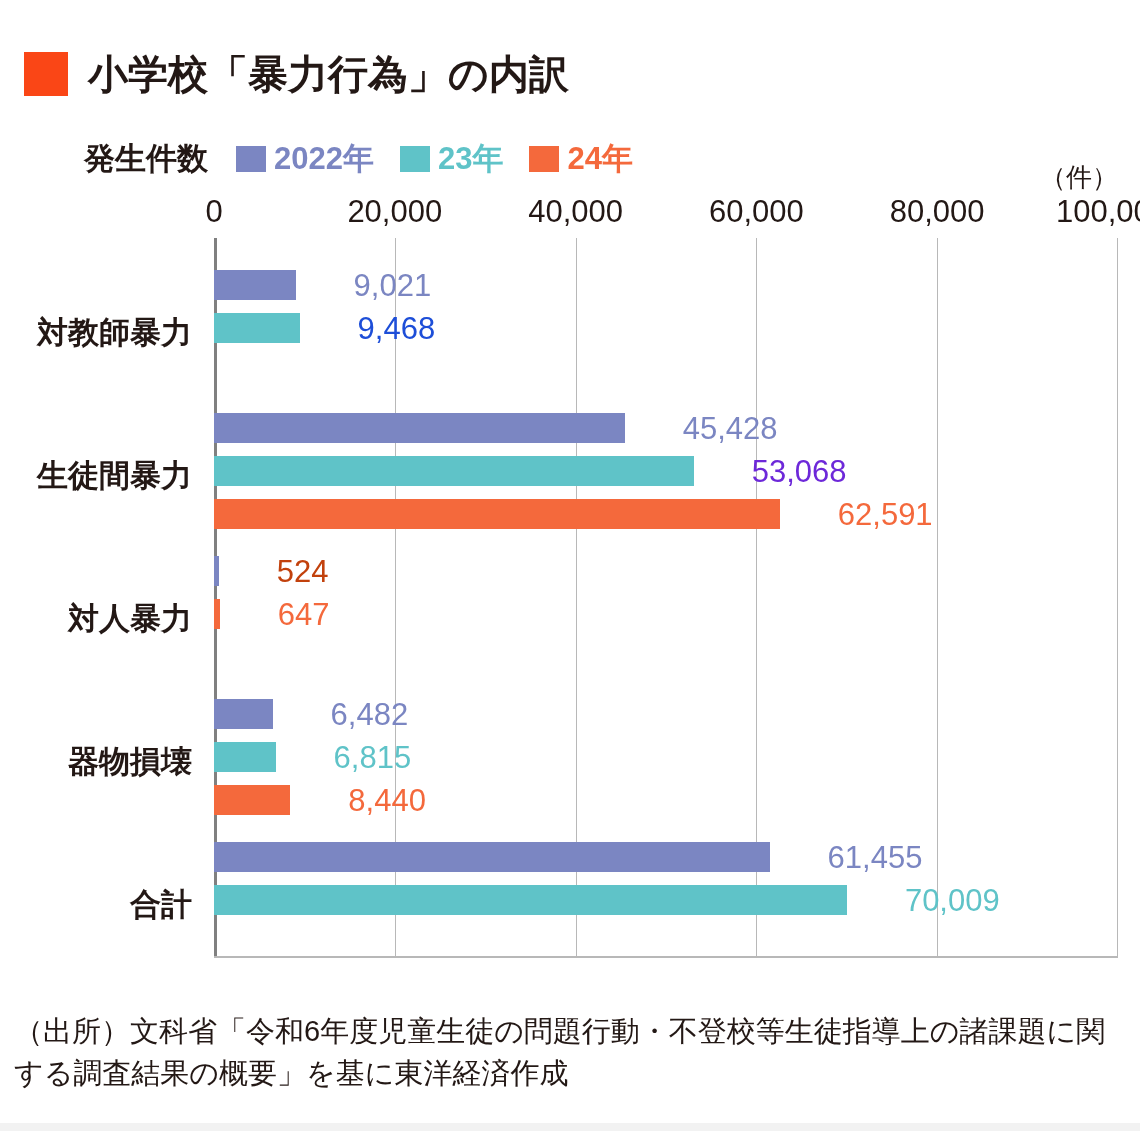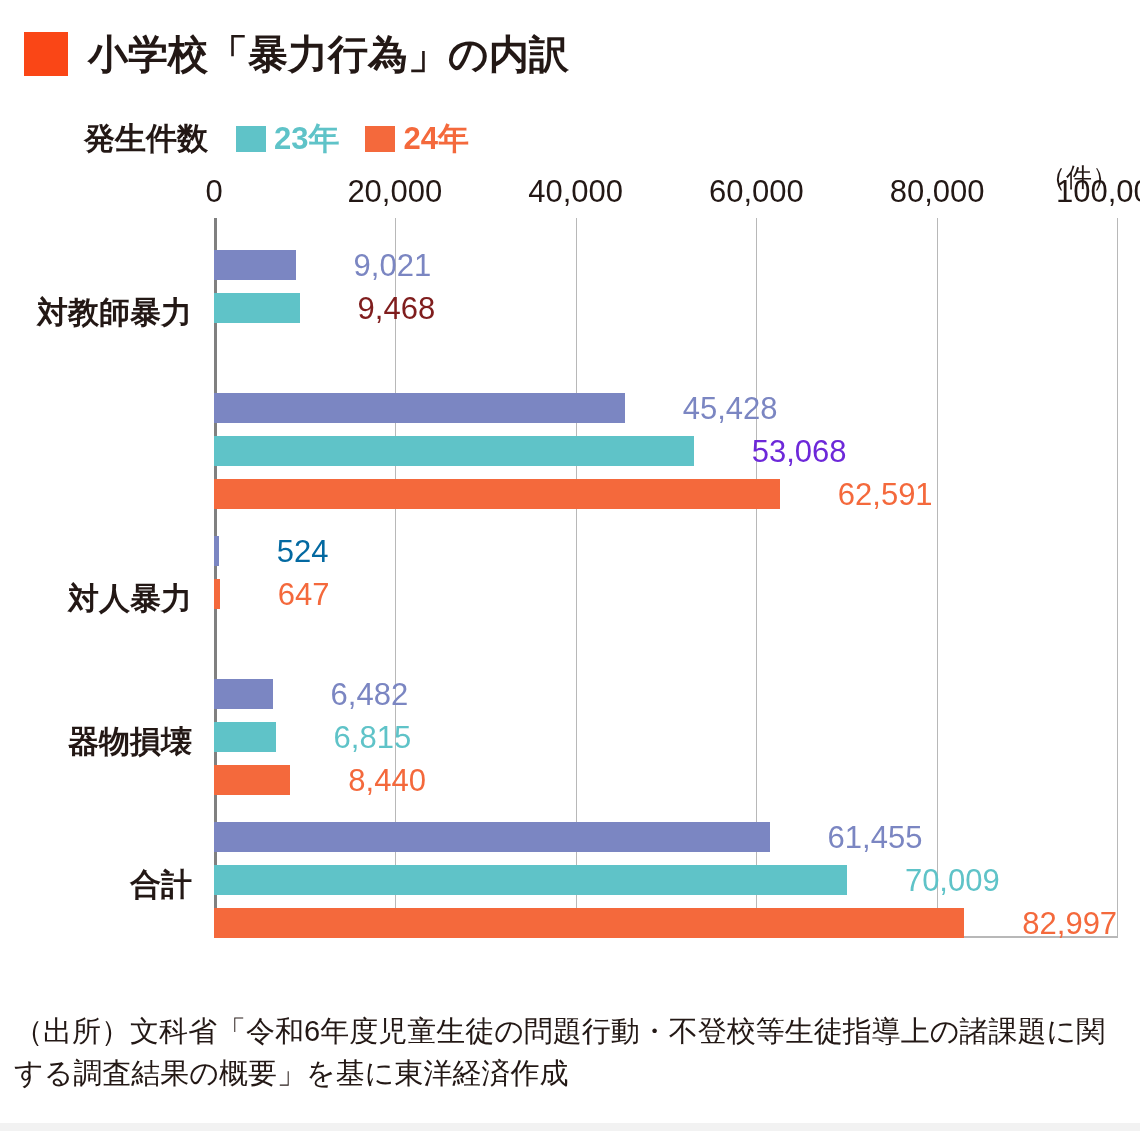--- a/index.html
+++ b/index.html
@@ -14,20 +14,21 @@
     color: #231815;
     position: relative;
     overflow: hidden;
   }
 
   
   .title-row {
     display: flex;
     align-items: center;
     padding: 32px 4px 0 24px;
+    margin-top: 20px;
   }
   .title-marker {
     width: 44px;
     height: 44px;
     background: #fa4616;
     flex: 0 0 auto;
   }
   .title-text {
     font-size: 40px;
     font-weight: bold;
@@ -185,20 +186,24 @@
 <body>
 
 <div class="title-row">
   <div class="title-marker"></div>
   <div class="title-text">小学校「暴力行為」の内訳</div>
 </div>
 
 <div class="legend-row">
   <div class="legend-axis-title">発生件数</div>
 
+  <div class="legend-item">
+    <span class="legend-swatch" style="background:#7b86c2"></span>
+    <span class="legend-label" style="color:#7b86c2">2022年</span>
+  </div>
 
   <div class="legend-item">
     <span class="legend-swatch" style="background:#5fc3c8"></span>
     <span class="legend-label" style="color:#5fc3c8">23年</span>
   </div>
 
   <div class="legend-item">
     <span class="legend-swatch" style="background:#f4693c"></span>
     <span class="legend-label" style="color:#f4693c">24年</span>
   </div>
@@ -227,44 +232,45 @@
     <div class="baseline"></div>
 
     <div class="group" style="top:32px;">
       <div class="cat-label" style="top:42px;">対教師暴力</div>
       <div class="bar-row">
         <div class="bar" style="width:81.6px;background:#7b86c2"></div>
         <div class="bar-value" style="color:#7b86c2">9,021</div>
       </div>
       <div class="bar-row">
         <div class="bar" style="width:85.6px;background:#5fc3c8"></div>
-        <div class="bar-value" style="color:#7f1d1d">9,468</div>
+        <div class="bar-value" style="color:#1d4ed8">9,468</div>
       </div>
     </div>
 
     <div class="group" style="top:175px;">
+      <div class="cat-label" style="top:42px;">生徒間暴力</div>
       <div class="bar-row">
         <div class="bar" style="width:410.7px;background:#7b86c2"></div>
         <div class="bar-value" style="color:#7b86c2">45,428</div>
       </div>
       <div class="bar-row">
         <div class="bar" style="width:479.7px;background:#5fc3c8"></div>
         <div class="bar-value" style="color:#6d28d9">53,068</div>
       </div>
       <div class="bar-row">
         <div class="bar" style="width:565.8px;background:#f4693c"></div>
         <div class="bar-value" style="color:#f4693c">62,591</div>
       </div>
     </div>
 
     <div class="group" style="top:318px;">
       <div class="cat-label" style="top:42px;text-align:center;">対人暴力</div>
       <div class="bar-row">
         <div class="bar" style="width:4.7px;background:#7b86c2"></div>
-        <div class="bar-value" style="color:#0369a1">524</div>
+        <div class="bar-value" style="color:#c2410c">524</div>
       </div>
       <div class="bar-row">
         <div class="bar" style="width:5.8px;background:#f4693c"></div>
         <div class="bar-value" style="color:#f4693c">647</div>
       </div>
     </div>
 
     <div class="group" style="top:461px;">
       <div class="cat-label" style="top:42px;">器物損壊</div>
       <div class="bar-row">
@@ -284,23 +290,19 @@
     <div class="group" style="top:604px;">
       <div class="cat-label" style="top:42px;">合計</div>
       <div class="bar-row">
         <div class="bar" style="width:555.6px;background:#7b86c2"></div>
         <div class="bar-value" style="color:#7b86c2">61,455</div>
       </div>
       <div class="bar-row">
         <div class="bar" style="width:632.9px;background:#5fc3c8"></div>
         <div class="bar-value" style="color:#5fc3c8">70,009</div>
       </div>
-      <div class="bar-row">
-        <div class="bar" style="width:750.3px;background:#f4693c"></div>
-        <div class="bar-value" style="color:#f4693c">82,997</div>
-      </div>
     </div>
 
   </div>
 </div>
 
 <div class="source">（出所）文科省「令和6年度児童生徒の問題行動・不登校等生徒指導上の諸課題に関する調査結果の概要」を基に東洋経済作成</div>
 <div class="footer-bar"></div>
 
 </body></html>

